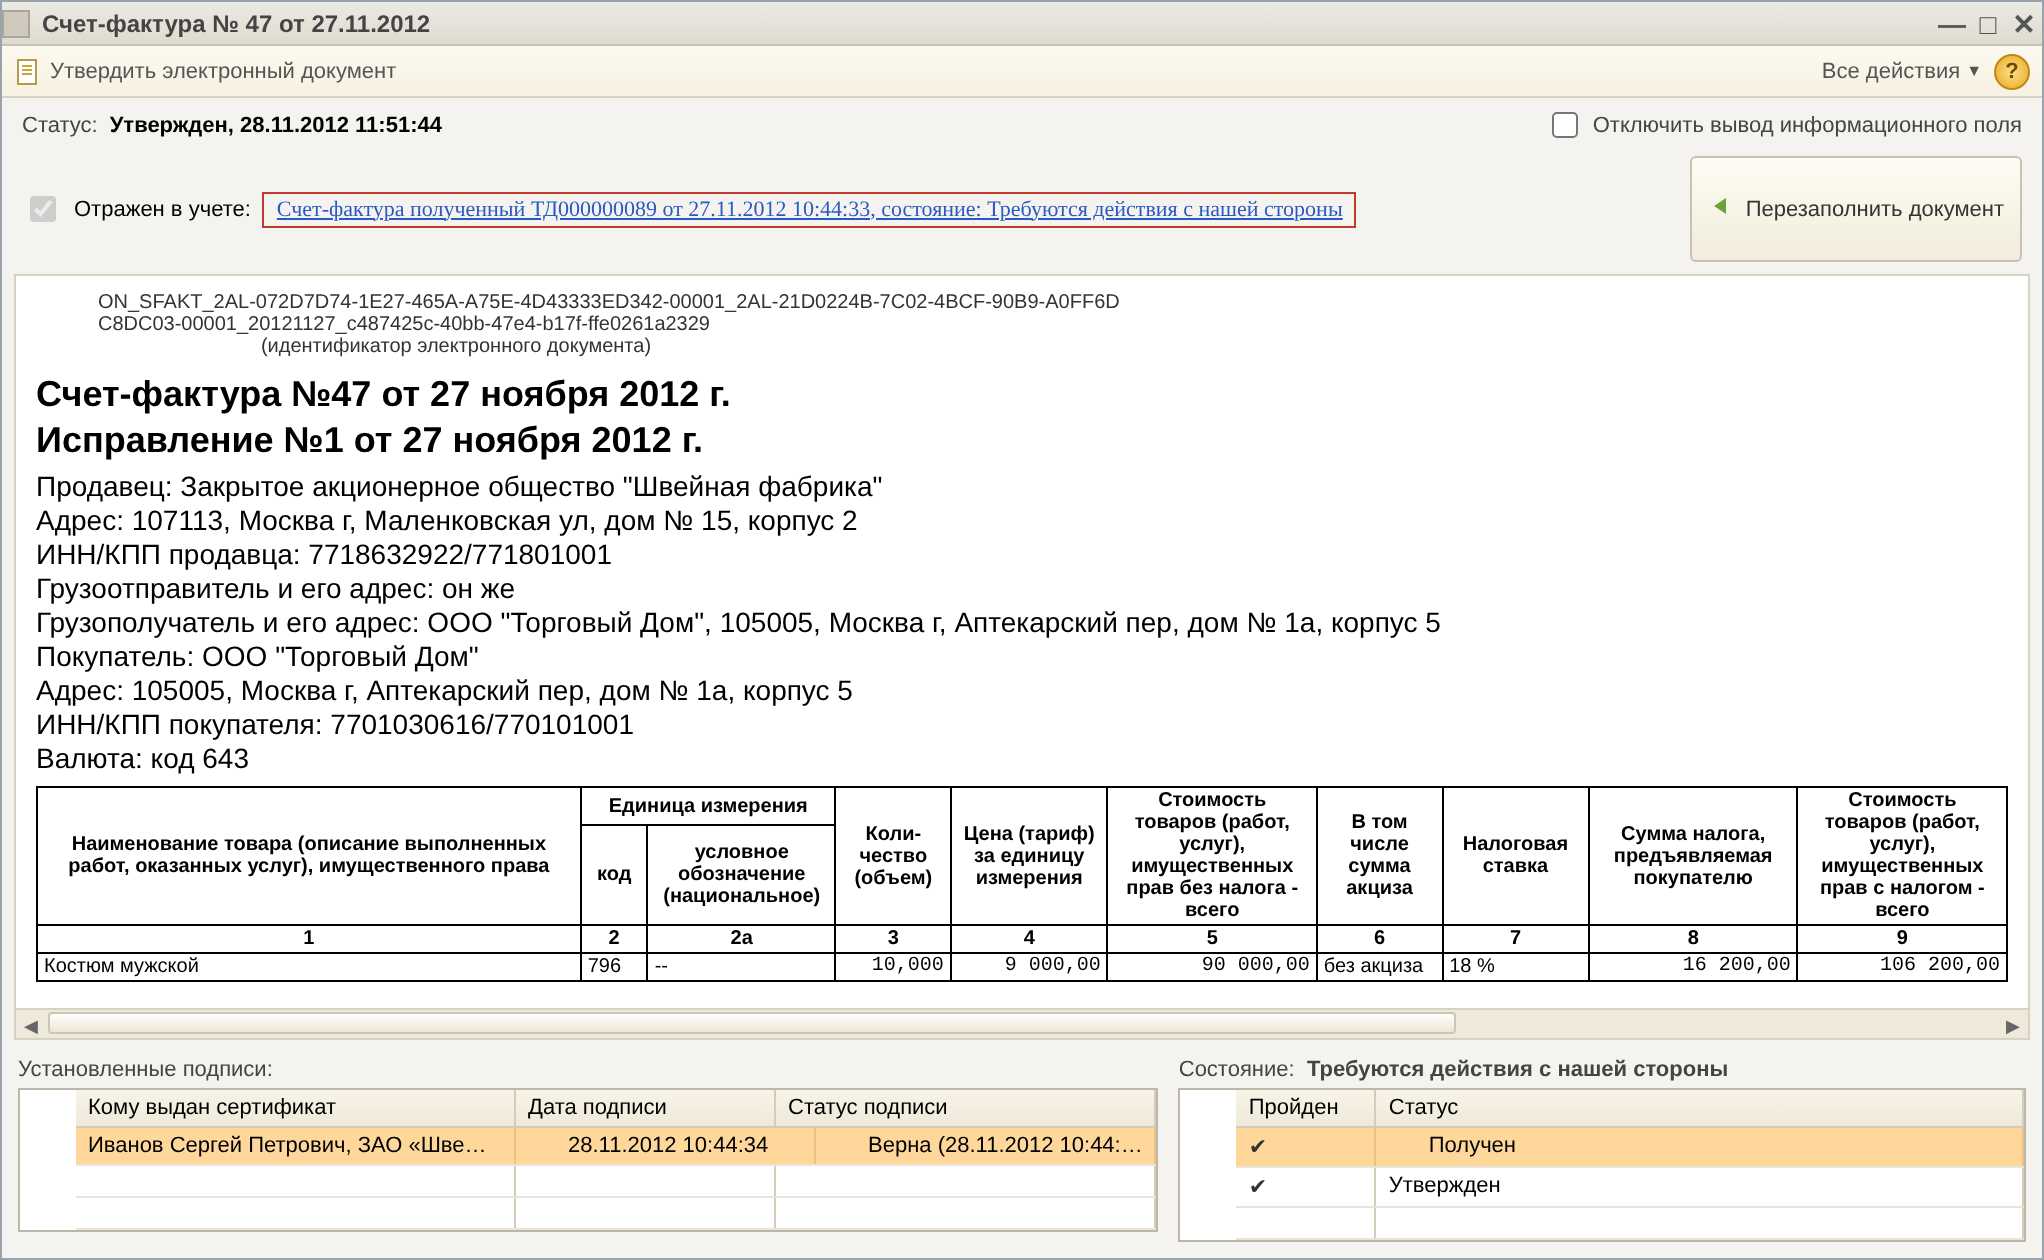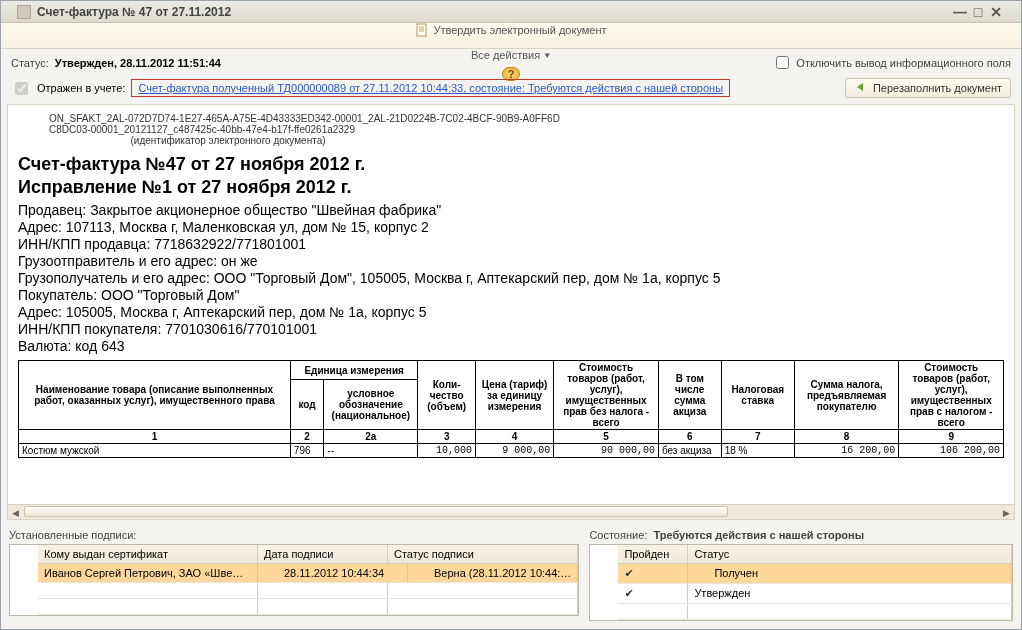--- a/index.html
+++ b/index.html
@@ -17,21 +17,21 @@
     background: #f5f3ef;
     display: flex;
     flex-direction: column;
   }
   .titlebar {
     height: 22px;
     background: linear-gradient(#eceae4, #dedacf);
     border-bottom: 1px solid #c7c2b3;
     display: flex;
     align-items: center;
-    padding: 0 16px;
+    padding: 0 0;
     font-size: 12px;
     font-weight: bold;
     color: #444;
   }
   .titlebar .t-icon {
     width: 14px; height: 14px;
     background: #cfcabd;
     border: 1px solid #aaa69a;
     margin-right: 6px;
   }
@@ -44,21 +44,20 @@
     cursor: pointer;
   }
   .toolbar {
     height: 26px;
     background: linear-gradient(#fcf9ef, #f6f1e1);
     border-bottom: 1px solid #d7d2c2;
     display: flex;
     align-items: center;
     padding: 0 6px;
     gap: 6px;
-    flex-direction: column;
   }
   .tb-link {
     display: flex;
     align-items: center;
     gap: 4px;
     color: #555;
     cursor: pointer;
     font-size: 11px;
   }
   .tb-link .ic {
@@ -104,27 +103,28 @@
   .check-row input[type="checkbox"] {
     accent-color: #7aa54a;
   }
   .linkbox {
     border: 1px solid #c23a2e;
     padding: 2px 6px;
     color: #2a58c5;
     text-decoration: underline;
     cursor: pointer;
     font-size: 11px;
+    font-family: Liberation Serif, serif;
   }
   .refill-btn {
     margin-left: auto;
     background: linear-gradient(#fefcf3, #f1ecdb);
     border: 1px solid #c7c2b3;
     border-radius: 3px;
-    padding: 2px 8px;
+    padding: 18px 8px;
     display: flex;
     align-items: center;
     gap: 5px;
     cursor: pointer;
     font-size: 11px;
     color: #333;
   }
   .right-top {
     margin-left: auto;
     display: flex;

